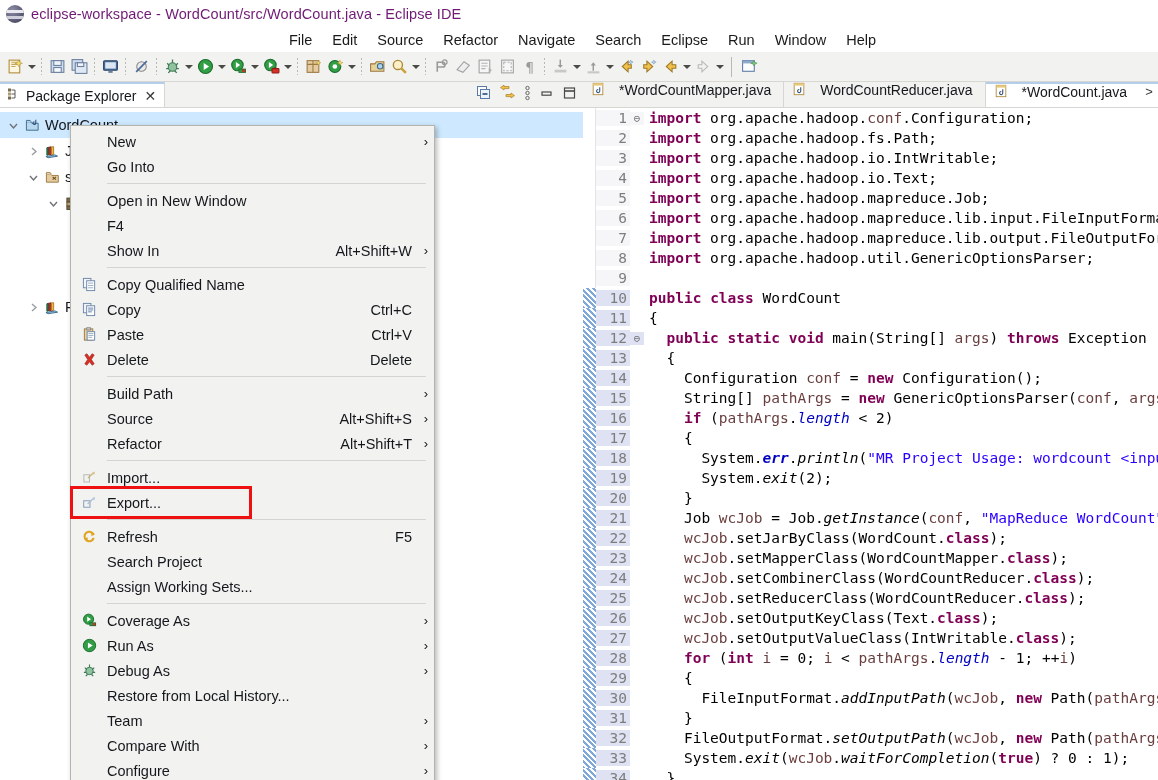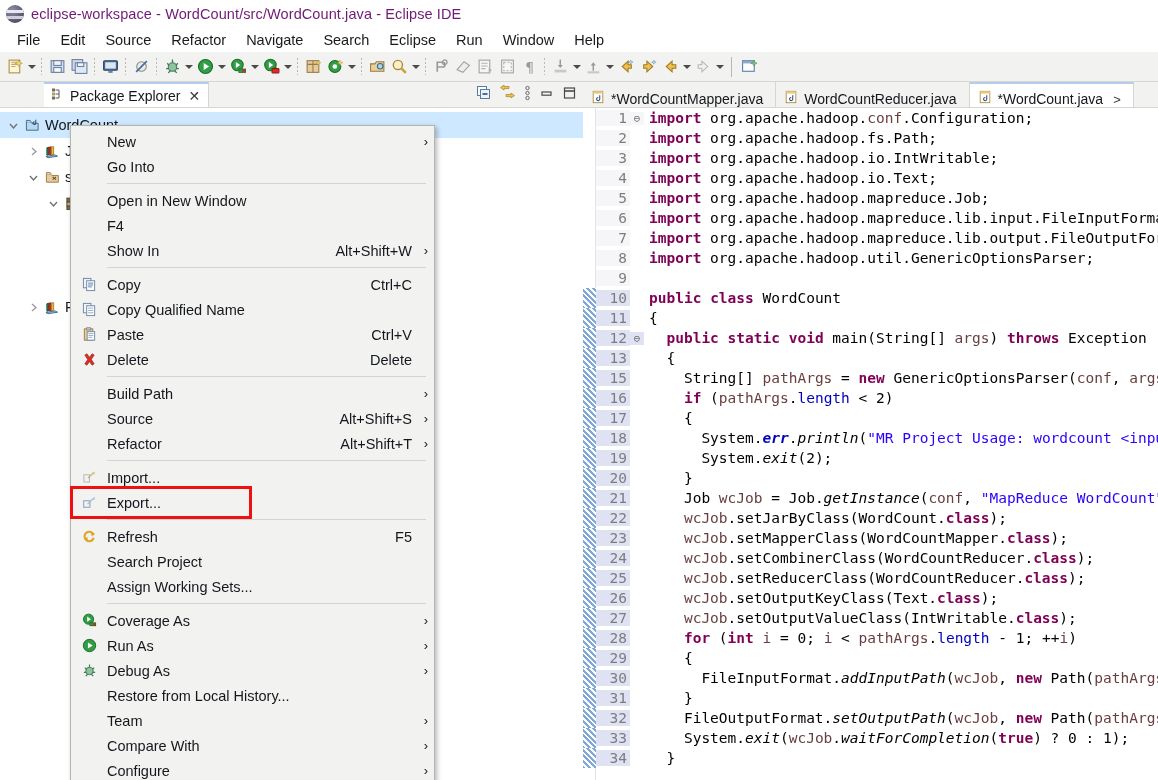--- a/index.html
+++ b/index.html
@@ -28,21 +28,21 @@
   }
   .eclipse-logo::after {
     content: ""; position: absolute; left: -2px; top: 11px; width: 24px; height: 3px;
     background: #cfcfdb;
   }
   .title-text { font-size: 14.5px; color: #701a75; letter-spacing: 0.1px; }
 
   
   .menubar {
     height: 24px; display: flex; align-items: center;
-    background: #ffffff; padding-left: 7px; gap: 0px;
+    background: #ffffff; padding-left: 7px; gap: 0px; justify-content: center;
   }
   .menubar .mi {
     font-size: 14.5px; color: #1a1a1a; padding: 2px 10px; cursor: default;
     white-space: nowrap;
   }
 
   
   .toolbar {
     height: 30px; background: #f2f2f0; display: flex; align-items: center;
     border-bottom: 1px solid #d6d6d2; padding-left: 4px;
@@ -63,21 +63,20 @@
   }
 
   
   .body { position: absolute; left: 0; top: 82px; width: 1158px; height: 698px; }
 
   
   .leftpane { position: absolute; left: 0; top: 0; width: 583px; height: 698px; background: #ffffff; }
   .view-tabrow {
     height: 26px; background: #f2f2f0; display: flex; align-items: stretch;
     border-bottom: 1px solid #d6d6d2;
-    padding-left: 44px;
   }
   .view-tab {
     display: flex; align-items: center; gap: 6px; padding: 0 8px 0 6px;
     background: #ffffff; border-top: 2px solid #b4cdeb;
     border-right: 1px solid #d6d6d2;
   }
   .view-tab .label { font-size: 14px; color: #14171c; }
   .view-tab .closex { font-size: 14px; color: #3a3a3a; margin-left: 2px; }
   .view-tools { margin-left: auto; display: flex; align-items: center; gap: 8px; padding-right: 6px; }
 
@@ -90,21 +89,21 @@
            font-size: 12px; color: #6f7276; }
   .ticon { width: 20px; display: flex; align-items: center; justify-content: center; flex: none; }
 
   
   .rightpane { position: absolute; left: 583px; top: 0; width: 575px; height: 698px; background: #ffffff; }
   .edit-tabrow {
     height: 26px; background: #f2f2f0; display: flex; align-items: stretch;
     border-bottom: 1px solid #d6d6d2; overflow: hidden;
   }
   .etab {
-    display: flex; align-items: flex-end; gap: 6px; padding: 0 12px 0 8px;
+    display: flex; align-items: flex-start; gap: 14px; padding: 0 12px 0 8px;
     font-size: 14px; color: #14171c; border-right: 1px solid #d6d6d2;
     background: #f2f2f0;
   }
   .etab.active { background: #ffffff; border-top: 2px solid #b4cdeb; }
   .etab .chev { margin-left: 4px; color: #3a3a3a; font-size: 13px; }
 
   .codearea { position: relative; height: 672px; background: #ffffff; overflow: hidden; }
   .annot-ruler { position: absolute; left: 0; top: 0; width: 13px; height: 100%; background: #ffffff;
                  border-right: 1px solid #e4e4e4; }
   .code-rows { position: absolute; left: 0; top: 0; width: 575px; }
@@ -114,21 +113,21 @@
           color: #7d7d7d; font-family: "DejaVu Sans Mono", monospace; font-size: 14.5px;
           background: #f6f6f8; }
   .lnum.hl { background: #dfe2f2; }
   .fold { width: 14px; flex: none; text-align: center; color: #6f7276;
           font-family: "DejaVu Sans Mono", monospace; font-size: 11px; background: #f6f6f8; }
   .fold.hl { background: #dfe2f2; }
   .ctext { padding-left: 5px; color: #000000; }
 
   .k  { color: #7f0055; font-weight: bold; }   
   .s  { color: #2a00ff; }                      
-  .f  { color: #0000c0; }                      
+  .f  { color: #0000c0; font-style: italic; }                      
   .sm { color: #000000; font-style: italic; margin-top: 44px; }  
   .sf { color: #0000c0; font-style: italic; font-weight:bold; } 
   .lv { color: #6a3e3e; }                      
 
   
   .ctxmenu {
     position: absolute; left: 70px; top: 125px; width: 365px;
     background: #f2f2f0; border: 1px solid #b5b5b0;
     box-shadow: 2px 2px 5px rgba(0,0,0,0.28);
     padding: 3px 0 3px 0; z-index: 40;
@@ -590,20 +589,21 @@
             <div class="crow"><span class="gutter-cell"></span><span class="lnum">4</span><span class="fold"></span><span class="ctext"><span class="k">import</span> org.apache.hadoop.io.Text;</span></div>
             <div class="crow"><span class="gutter-cell"></span><span class="lnum">5</span><span class="fold"></span><span class="ctext"><span class="k">import</span> org.apache.hadoop.mapreduce.Job;</span></div>
             <div class="crow"><span class="gutter-cell"></span><span class="lnum">6</span><span class="fold"></span><span class="ctext"><span class="k">import</span> org.apache.hadoop.mapreduce.lib.input.FileInputFormat;</span></div>
             <div class="crow"><span class="gutter-cell"></span><span class="lnum">7</span><span class="fold"></span><span class="ctext"><span class="k">import</span> org.apache.hadoop.mapreduce.lib.output.FileOutputFormat;</span></div>
             <div class="crow"><span class="gutter-cell"></span><span class="lnum">8</span><span class="fold"></span><span class="ctext"><span class="k">import</span> org.apache.hadoop.util.GenericOptionsParser;</span></div>
             <div class="crow"><span class="gutter-cell"></span><span class="lnum">9</span><span class="fold"></span><span class="ctext"></span></div>
             <div class="crow"><span class="gutter-cell" style="background: repeating-linear-gradient(45deg, rgb(127, 168, 216) 0px, rgb(127, 168, 216) 2px, rgb(255, 255, 255) 2px, rgb(255, 255, 255) 4px);"></span><span class="lnum hl">10</span><span class="fold hl"></span><span class="ctext"><span class="k">public</span> <span class="k">class</span> WordCount</span></div>
             <div class="crow"><span class="gutter-cell" style="background: repeating-linear-gradient(45deg, rgb(127, 168, 216) 0px, rgb(127, 168, 216) 2px, rgb(255, 255, 255) 2px, rgb(255, 255, 255) 4px);"></span><span class="lnum hl">11</span><span class="fold hl"></span><span class="ctext">{</span></div>
             <div class="crow"><span class="gutter-cell" style="background: repeating-linear-gradient(45deg, rgb(127, 168, 216) 0px, rgb(127, 168, 216) 2px, rgb(255, 255, 255) 2px, rgb(255, 255, 255) 4px);"></span><span class="lnum hl">12</span><span class="fold hl">⊖</span><span class="ctext">  <span class="k">public</span> <span class="k">static</span> <span class="k">void</span> main(String[] <span class="lv">args</span>) <span class="k">throws</span> Exception</span></div>
             <div class="crow"><span class="gutter-cell" style="background: repeating-linear-gradient(45deg, rgb(127, 168, 216) 0px, rgb(127, 168, 216) 2px, rgb(255, 255, 255) 2px, rgb(255, 255, 255) 4px);"></span><span class="lnum hl">13</span><span class="fold hl"></span><span class="ctext">  {</span></div>
+            <div class="crow"><span class="gutter-cell" style="background: repeating-linear-gradient(45deg, rgb(127, 168, 216) 0px, rgb(127, 168, 216) 2px, rgb(255, 255, 255) 2px, rgb(255, 255, 255) 4px);"></span><span class="lnum hl">14</span><span class="fold hl"></span><span class="ctext">    Configuration <span class="lv">conf</span> = <span class="k">new</span> Configuration();</span></div>
             <div class="crow"><span class="gutter-cell" style="background: repeating-linear-gradient(45deg, rgb(127, 168, 216) 0px, rgb(127, 168, 216) 2px, rgb(255, 255, 255) 2px, rgb(255, 255, 255) 4px);"></span><span class="lnum hl">15</span><span class="fold hl"></span><span class="ctext">    String[] <span class="lv">pathArgs</span> = <span class="k">new</span> GenericOptionsParser(<span class="lv">conf</span>, <span class="lv">args</span>).();</span></div>
             <div class="crow"><span class="gutter-cell" style="background: repeating-linear-gradient(45deg, rgb(127, 168, 216) 0px, rgb(127, 168, 216) 2px, rgb(255, 255, 255) 2px, rgb(255, 255, 255) 4px);"></span><span class="lnum hl">16</span><span class="fold hl"></span><span class="ctext">    <span class="k">if</span> (<span class="lv">pathArgs</span>.<span class="f">length</span> &lt; 2)</span></div>
             <div class="crow"><span class="gutter-cell" style="background: repeating-linear-gradient(45deg, rgb(127, 168, 216) 0px, rgb(127, 168, 216) 2px, rgb(255, 255, 255) 2px, rgb(255, 255, 255) 4px);"></span><span class="lnum hl">17</span><span class="fold hl"></span><span class="ctext">    {</span></div>
             <div class="crow"><span class="gutter-cell" style="background: repeating-linear-gradient(45deg, rgb(127, 168, 216) 0px, rgb(127, 168, 216) 2px, rgb(255, 255, 255) 2px, rgb(255, 255, 255) 4px);"></span><span class="lnum hl">18</span><span class="fold hl"></span><span class="ctext">      System.<span class="sf">err</span>.<span class="sm">println</span>(<span class="s">"MR Project Usage: wordcount &lt;input-path&gt; [...] &lt;output-path&gt;"</span>);</span></div>
             <div class="crow"><span class="gutter-cell" style="background: repeating-linear-gradient(45deg, rgb(127, 168, 216) 0px, rgb(127, 168, 216) 2px, rgb(255, 255, 255) 2px, rgb(255, 255, 255) 4px);"></span><span class="lnum hl">19</span><span class="fold hl"></span><span class="ctext">      System.<span class="sm">exit</span>(2);</span></div>
             <div class="crow"><span class="gutter-cell" style="background: repeating-linear-gradient(45deg, rgb(127, 168, 216) 0px, rgb(127, 168, 216) 2px, rgb(255, 255, 255) 2px, rgb(255, 255, 255) 4px);"></span><span class="lnum hl">20</span><span class="fold hl"></span><span class="ctext">    }</span></div>
             <div class="crow"><span class="gutter-cell" style="background: repeating-linear-gradient(45deg, rgb(127, 168, 216) 0px, rgb(127, 168, 216) 2px, rgb(255, 255, 255) 2px, rgb(255, 255, 255) 4px);"></span><span class="lnum hl">21</span><span class="fold hl"></span><span class="ctext">    Job <span class="lv">wcJob</span> = Job.<span class="sm">getInstance</span>(<span class="lv">conf</span>, <span class="s">"MapReduce WordCount"</span>);</span></div>
             <div class="crow"><span class="gutter-cell" style="background: repeating-linear-gradient(45deg, rgb(127, 168, 216) 0px, rgb(127, 168, 216) 2px, rgb(255, 255, 255) 2px, rgb(255, 255, 255) 4px);"></span><span class="lnum hl">22</span><span class="fold hl"></span><span class="ctext">    <span class="lv">wcJob</span>.setJarByClass(WordCount.<span class="k">class</span>);</span></div>
             <div class="crow"><span class="gutter-cell" style="background: repeating-linear-gradient(45deg, rgb(127, 168, 216) 0px, rgb(127, 168, 216) 2px, rgb(255, 255, 255) 2px, rgb(255, 255, 255) 4px);"></span><span class="lnum hl">23</span><span class="fold hl"></span><span class="ctext">    <span class="lv">wcJob</span>.setMapperClass(WordCountMapper.<span class="k">class</span>);</span></div>
             <div class="crow"><span class="gutter-cell" style="background: repeating-linear-gradient(45deg, rgb(127, 168, 216) 0px, rgb(127, 168, 216) 2px, rgb(255, 255, 255) 2px, rgb(255, 255, 255) 4px);"></span><span class="lnum hl">24</span><span class="fold hl"></span><span class="ctext">    <span class="lv">wcJob</span>.setCombinerClass(WordCountReducer.<span class="k">class</span>);</span></div>
@@ -651,39 +651,39 @@
       <div class="mrow">
         <span class="mico"></span>
         <span class="mlabel">Show In</span>
         <span class="maccel">Alt+Shift+W</span>
         <span class="msub">›</span>
       </div>
       <div class="msep"></div>
       <div class="mrow">
         <span class="mico">
           <svg class="sprite" width="15" height="15" viewBox="0 0 16 16">
+            <rect x="1.5" y="1.5" width="8" height="10" fill="#f2f6fb" stroke="#6b86a8"></rect>
+            <rect x="5" y="4" width="8.5" height="10.5" fill="#ffffff" stroke="#6b86a8"></rect>
+            <path d="M6.5 6.5h5.5M6.5 9h5.5M6.5 11.5h5.5" stroke="#93a9c4" stroke-width="1"></path>
+          </svg>
+        </span>
+        <span class="mlabel">Copy Qualified Name</span>
+        <span class="maccel"></span>
+        <span class="msub"></span>
+      </div>
+      <div class="mrow">
+        <span class="mico">
+          <svg class="sprite" width="15" height="15" viewBox="0 0 16 16">
             <rect x="1.5" y="1.5" width="8" height="10" fill="#eef3fa" stroke="#6b86a8"></rect>
             <rect x="5" y="4" width="8.5" height="10.5" fill="#ffffff" stroke="#6b86a8"></rect>
             <path d="M6.5 6.5h5.5M6.5 8.5h5.5M6.5 10.5h4" stroke="#5b7ba8" stroke-width="1"></path>
           </svg>
         </span>
         <span class="mlabel">Copy</span>
         <span class="maccel">Ctrl+C</span>
-        <span class="msub"></span>
-      </div>
-      <div class="mrow">
-        <span class="mico">
-          <svg class="sprite" width="15" height="15" viewBox="0 0 16 16">
-            <rect x="1.5" y="1.5" width="8" height="10" fill="#f2f6fb" stroke="#6b86a8"></rect>
-            <rect x="5" y="4" width="8.5" height="10.5" fill="#ffffff" stroke="#6b86a8"></rect>
-            <path d="M6.5 6.5h5.5M6.5 9h5.5M6.5 11.5h5.5" stroke="#93a9c4" stroke-width="1"></path>
-          </svg>
-        </span>
-        <span class="mlabel">Copy Qualified Name</span>
-        <span class="maccel"></span>
         <span class="msub"></span>
       </div>
       <div class="mrow">
         <span class="mico">
           <svg class="sprite" width="15" height="15" viewBox="0 0 16 16">
             <rect x="2.5" y="2" width="9" height="12" fill="#e7cf9e" stroke="#9c7a42"></rect>
             <rect x="5" y="0.8" width="4" height="2.4" fill="#cfcfcf" stroke="#8a8a8a"></rect>
             <rect x="5.5" y="5" width="8" height="9" fill="#ffffff" stroke="#6b86a8"></rect>
             <path d="M6.8 7h5.3M6.8 9h5.3M6.8 11h4" stroke="#8aa1bd" stroke-width=".9"></path>
           </svg>

